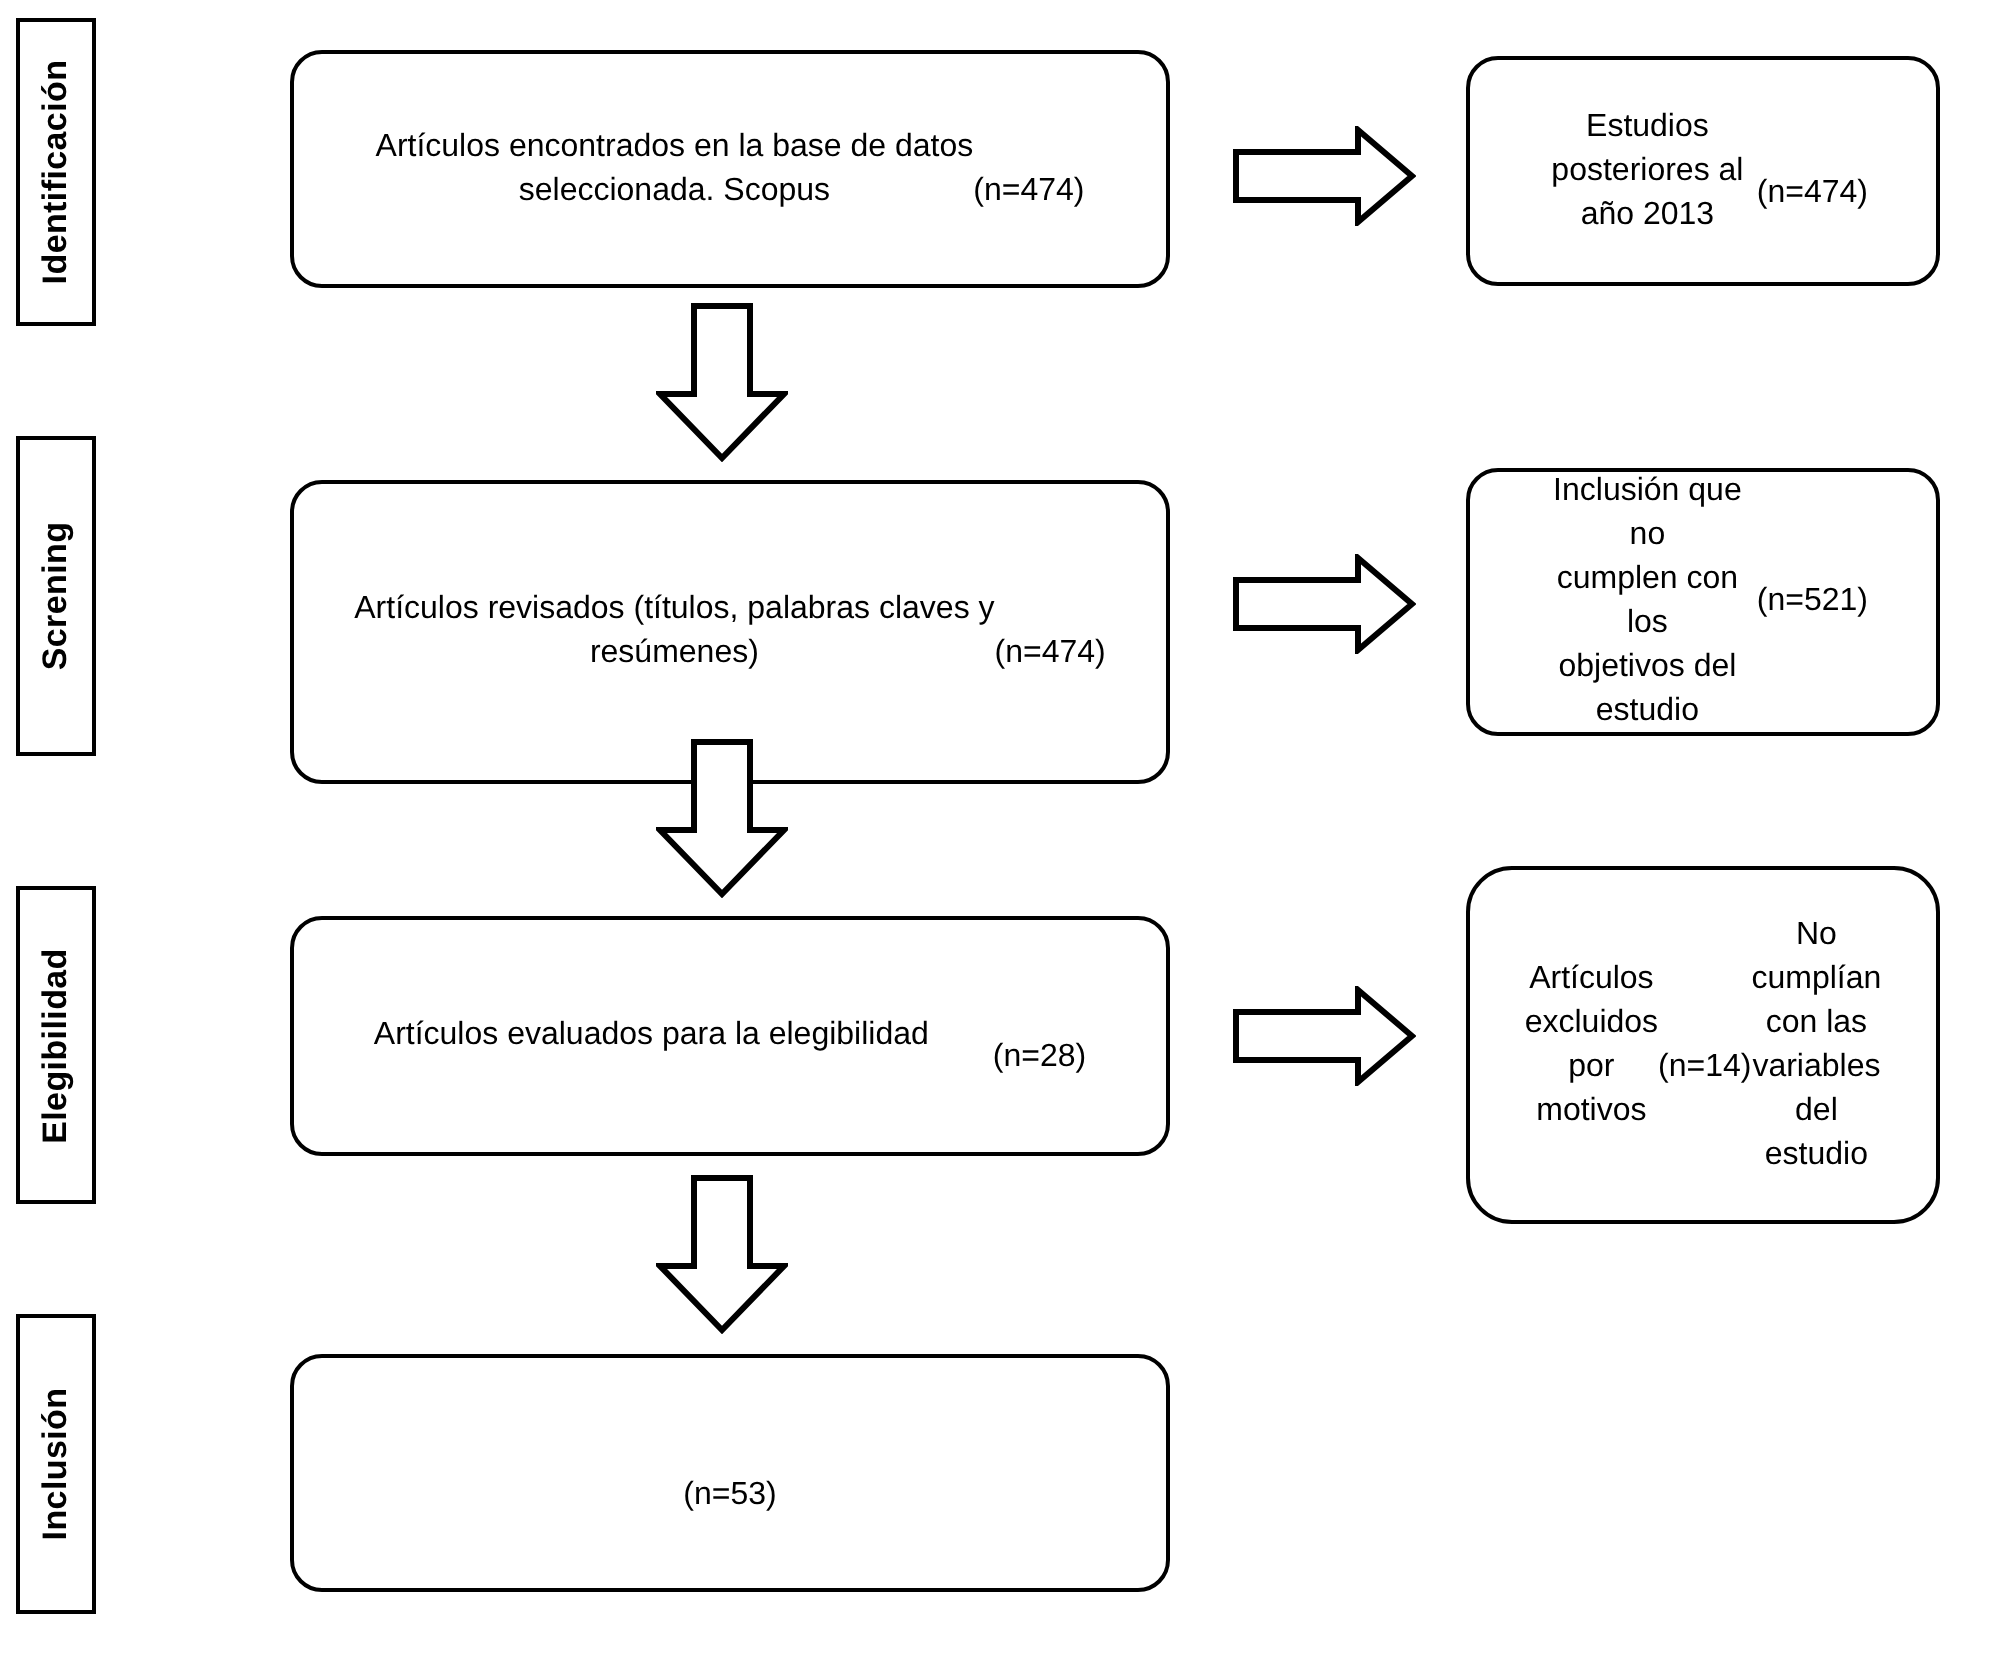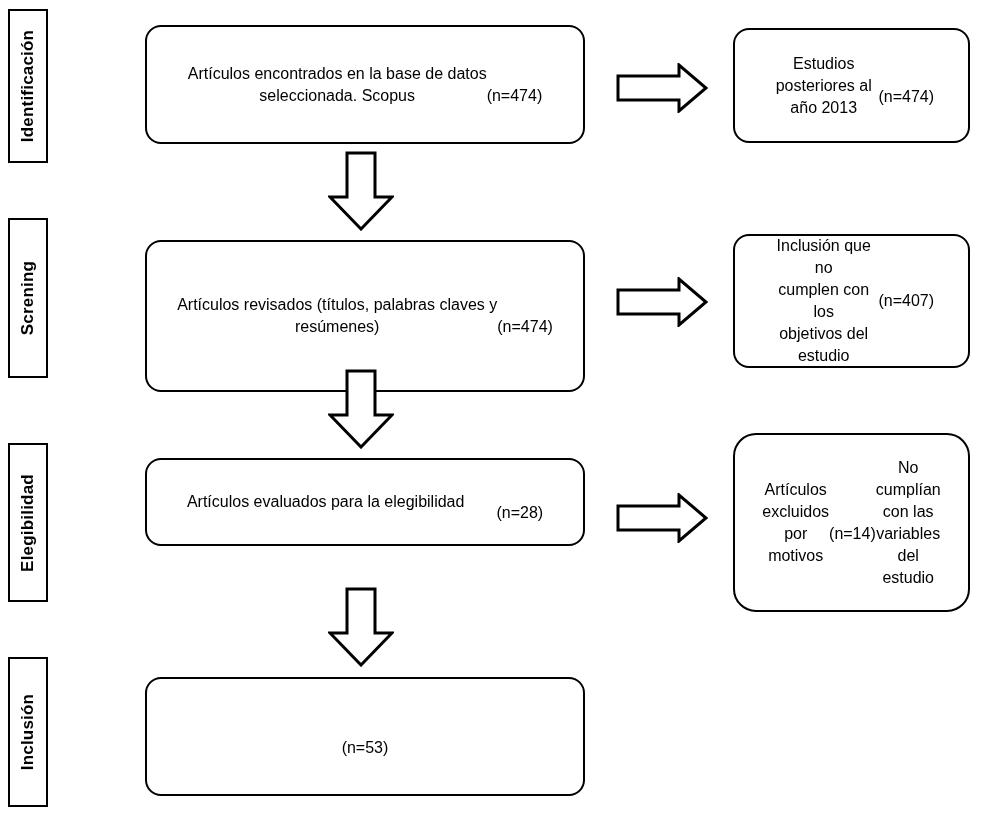--- a/index.html
+++ b/index.html
@@ -86,38 +86,38 @@
   <div class="fbox main-col" style="top:25px;height:119px;">
     <p>Artículos encontrados en la base de datos
 seleccionada. Scopus</p>
     <p class="count">(n=474)</p>
   </div>
   <div class="fbox main-col" style="top:240px;height:152px;">
     <p>Artículos revisados (títulos, palabras claves y
 resúmenes)</p>
     <p class="count">(n=474)</p>
   </div>
-  <div class="fbox main-col" style="top:458px;height:88px;gap:32px;">
+  <div class="fbox main-col" style="top:458px;height:120px;gap:32px;">
     <p>Artículos evaluados para la elegibilidad</p>
     <p class="count">(n=28)</p>
   </div>
   <div class="fbox main-col" style="top:677px;height:119px;">
     <p class="count">(n=53)</p>
   </div>
 
   <div class="fbox side-col" style="top:28px;height:115px;">
     <p>Estudios posteriores al
 año 2013</p>
     <p class="count">(n=474)</p>
   </div>
   <div class="fbox side-col" style="top:234px;height:134px;">
     <p>Inclusión que no
 cumplen con los
 objetivos del estudio</p>
-    <p class="count tight">(n=407)</p>
+    <p class="count tight">(n=521)</p>
   </div>
   <div class="fbox side-col" style="top:433px;height:179px;border-radius:23px;">
     <p>Artículos excluidos por
 motivos</p>
     <p class="count">(n=14)</p>
     <p class="note">No cumplían con las
 variables del estudio</p>
   </div>
 
   <svg class="arrow" style="left:328px;top:151px;" width="66" height="80" viewBox="0 0 66 80">

